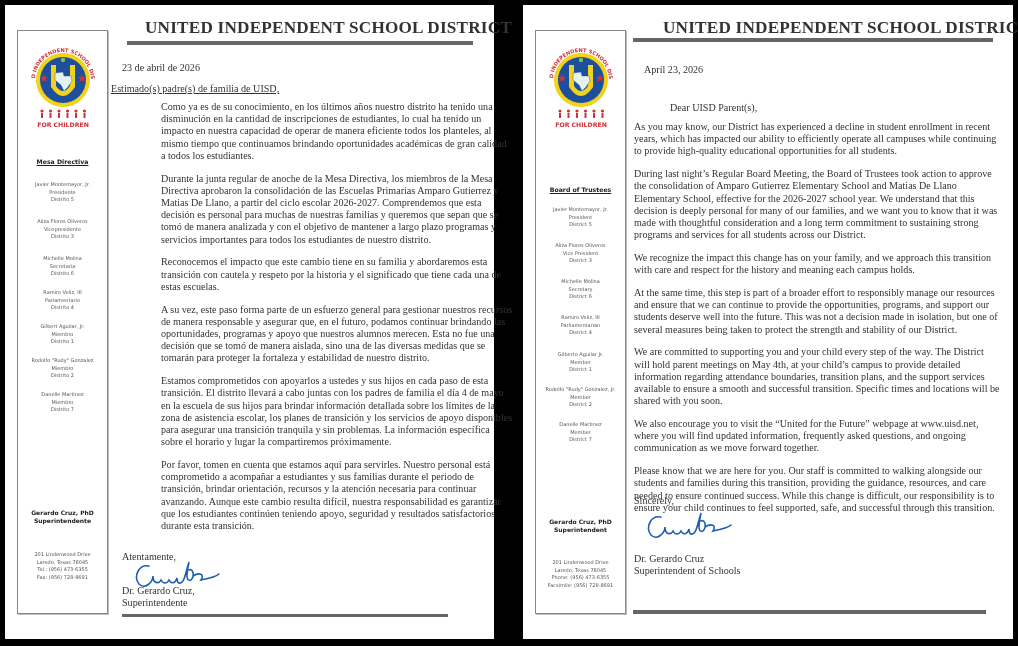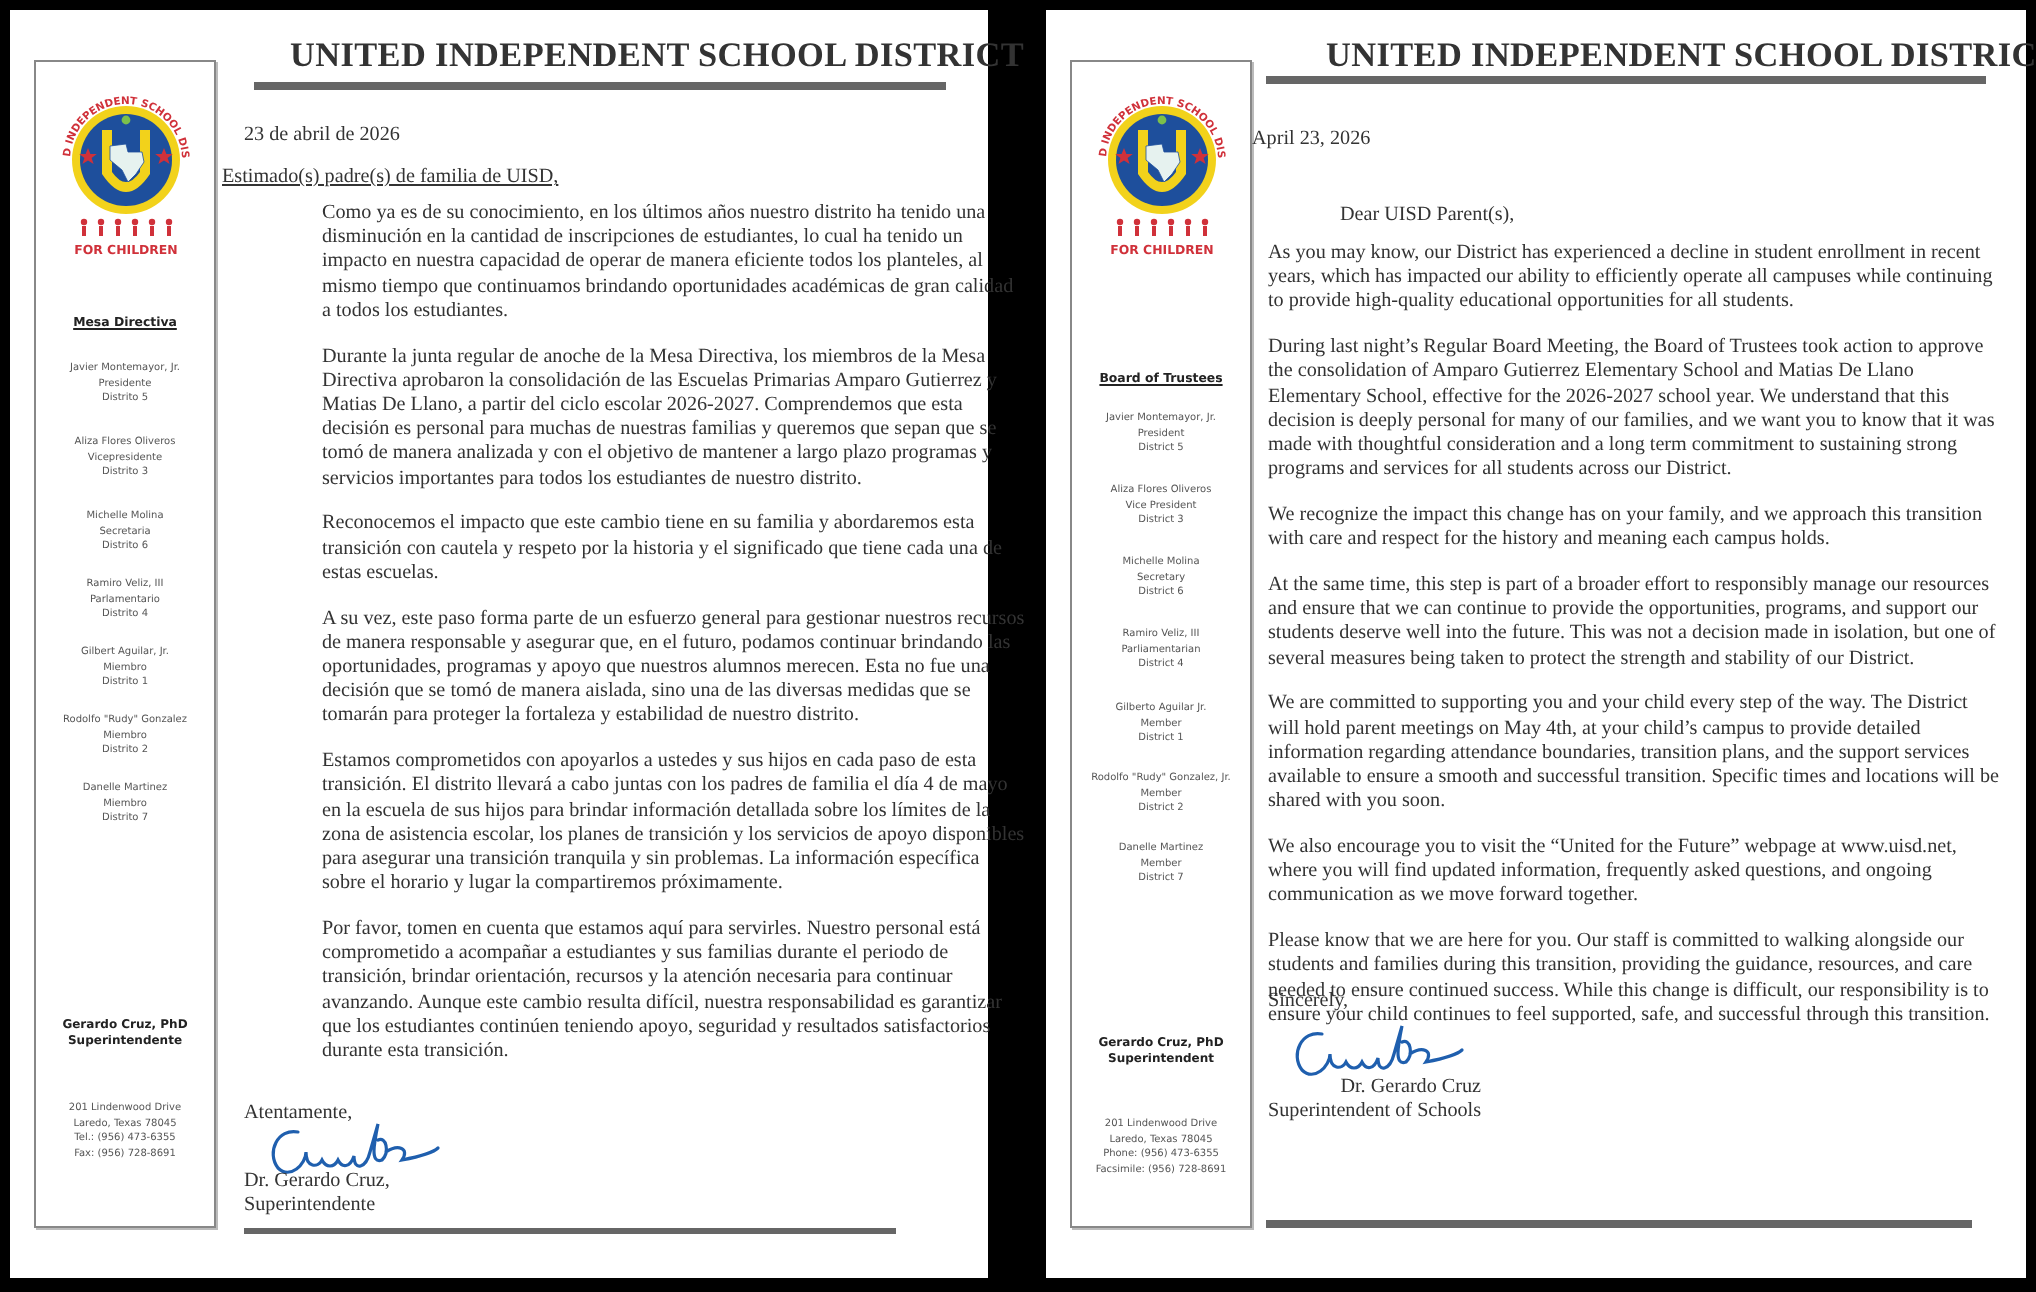--- a/index.html
+++ b/index.html
@@ -209,37 +209,37 @@
       <div>201 Lindenwood Drive</div>
       <div>Laredo, Texas 78045</div>
       <div>Phone: (956) 473-6355</div>
       <div>Facsimile: (956) 728-8691</div>
     </div>
   </div>
 
   <div class="header-title" style="left:140px;">UNITED INDEPENDENT SCHOOL DISTRICT</div>
   <div class="rule" style="left:110px; width:360px; top:33px;"></div>
 
-  <div class="date" style="left:103px; top:59px;">April 23, 2026</div>
+  <div class="date" style="left:121px; top:59px;">April 23, 2026</div>
   <div class="greeting" style="left:111px; top:97px;margin-left:36px;">Dear UISD Parent(s),</div>
 
   <div class="body-text" style="left:111px; top:116px; width:366px;">
     <p>As you may know, our District has experienced a decline in student enrollment in recent years, which has impacted our ability to efficiently operate all campuses while continuing to provide high-quality educational opportunities for all students.</p>
     <p>During last night’s Regular Board Meeting, the Board of Trustees took action to approve the consolidation of Amparo Gutierrez Elementary School and Matias De Llano Elementary School, effective for the 2026-2027 school year. We understand that this decision is deeply personal for many of our families, and we want you to know that it was made with thoughtful consideration and a long term commitment to sustaining strong programs and services for all students across our District.</p>
     <p>We recognize the impact this change has on your family, and we approach this transition with care and respect for the history and meaning each campus holds.</p>
     <p>At the same time, this step is part of a broader effort to responsibly manage our resources and ensure that we can continue to provide the opportunities, programs, and support our students deserve well into the future. This was not a decision made in isolation, but one of several measures being taken to protect the strength and stability of our District.</p>
     <p>We are committed to supporting you and your child every step of the way. The District will hold parent meetings on May 4th, at your child’s campus to provide detailed information regarding attendance boundaries, transition plans, and the support services available to ensure a smooth and successful transition. Specific times and locations will be shared with you soon.</p>
     <p>We also encourage you to visit the “United for the Future” webpage at www.uisd.net, where you will find updated information, frequently asked questions, and ongoing communication as we move forward together.</p>
     <p>Please know that we are here for you. Our staff is committed to walking alongside our students and families during this transition, providing the guidance, resources, and care needed to ensure continued success. While this change is difficult, our responsibility is to ensure your child continues to feel supported, safe, and successful through this transition.</p>
   </div>
 
   <div class="closing" style="left:111px; top:490px;">
     <div>Sincerely,</div>
   </div>
   <svg class="signature" style="left:120px; top:500px;" viewBox="0 0 90 40">
     <path d="M18,12 C8,10 2,22 8,30 C14,36 22,28 22,22 C22,30 28,30 30,26 C32,30 36,30 38,26 C40,30 44,30 46,24 C46,32 52,30 54,22 L58,8 C56,18 54,28 60,26 C64,22 62,14 58,16 M62,22 C68,18 74,20 70,26 C80,24 86,22 88,20" fill="none" stroke="#1f5fae" stroke-width="1.6" stroke-linecap="round"></path>
   </svg>
-  <div class="closing" style="left:111px; top:533px;text-align:right;">
+  <div class="closing" style="left:111px; top:548px;">
     <div>Dr. Gerardo Cruz</div>
     <div>Superintendent of Schools</div>
   </div>
   <div class="rule" style="left:110px; width:353px; top:605px; height:4px;"></div>
 </div>
 
 </body></html>

